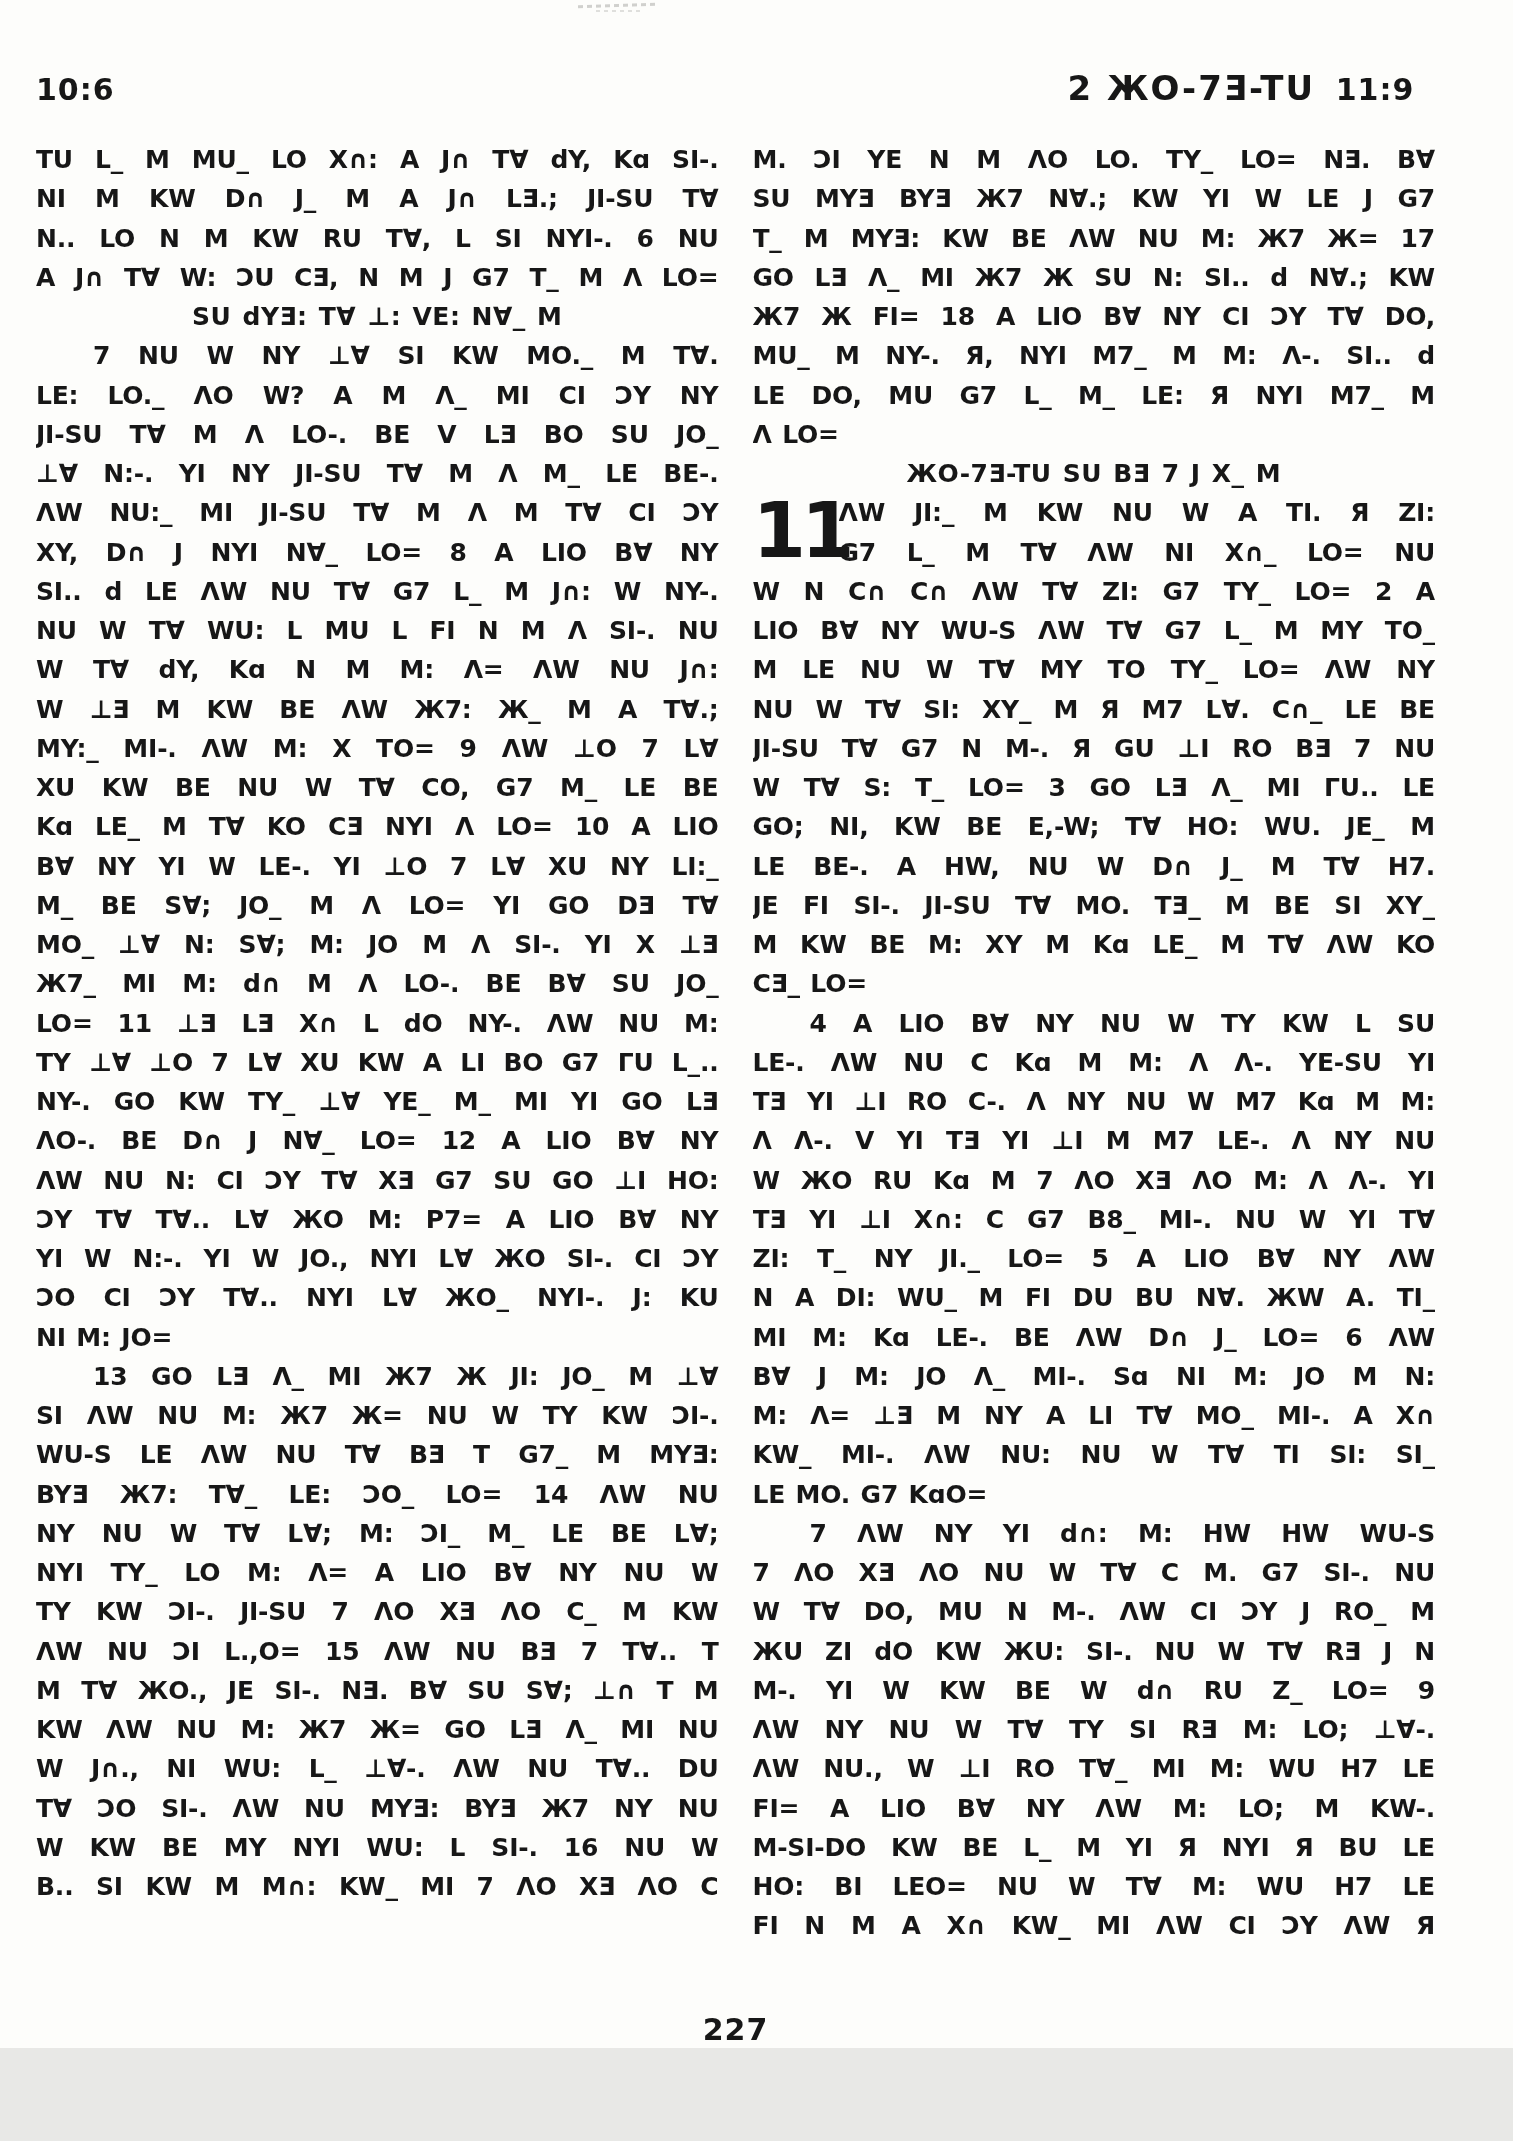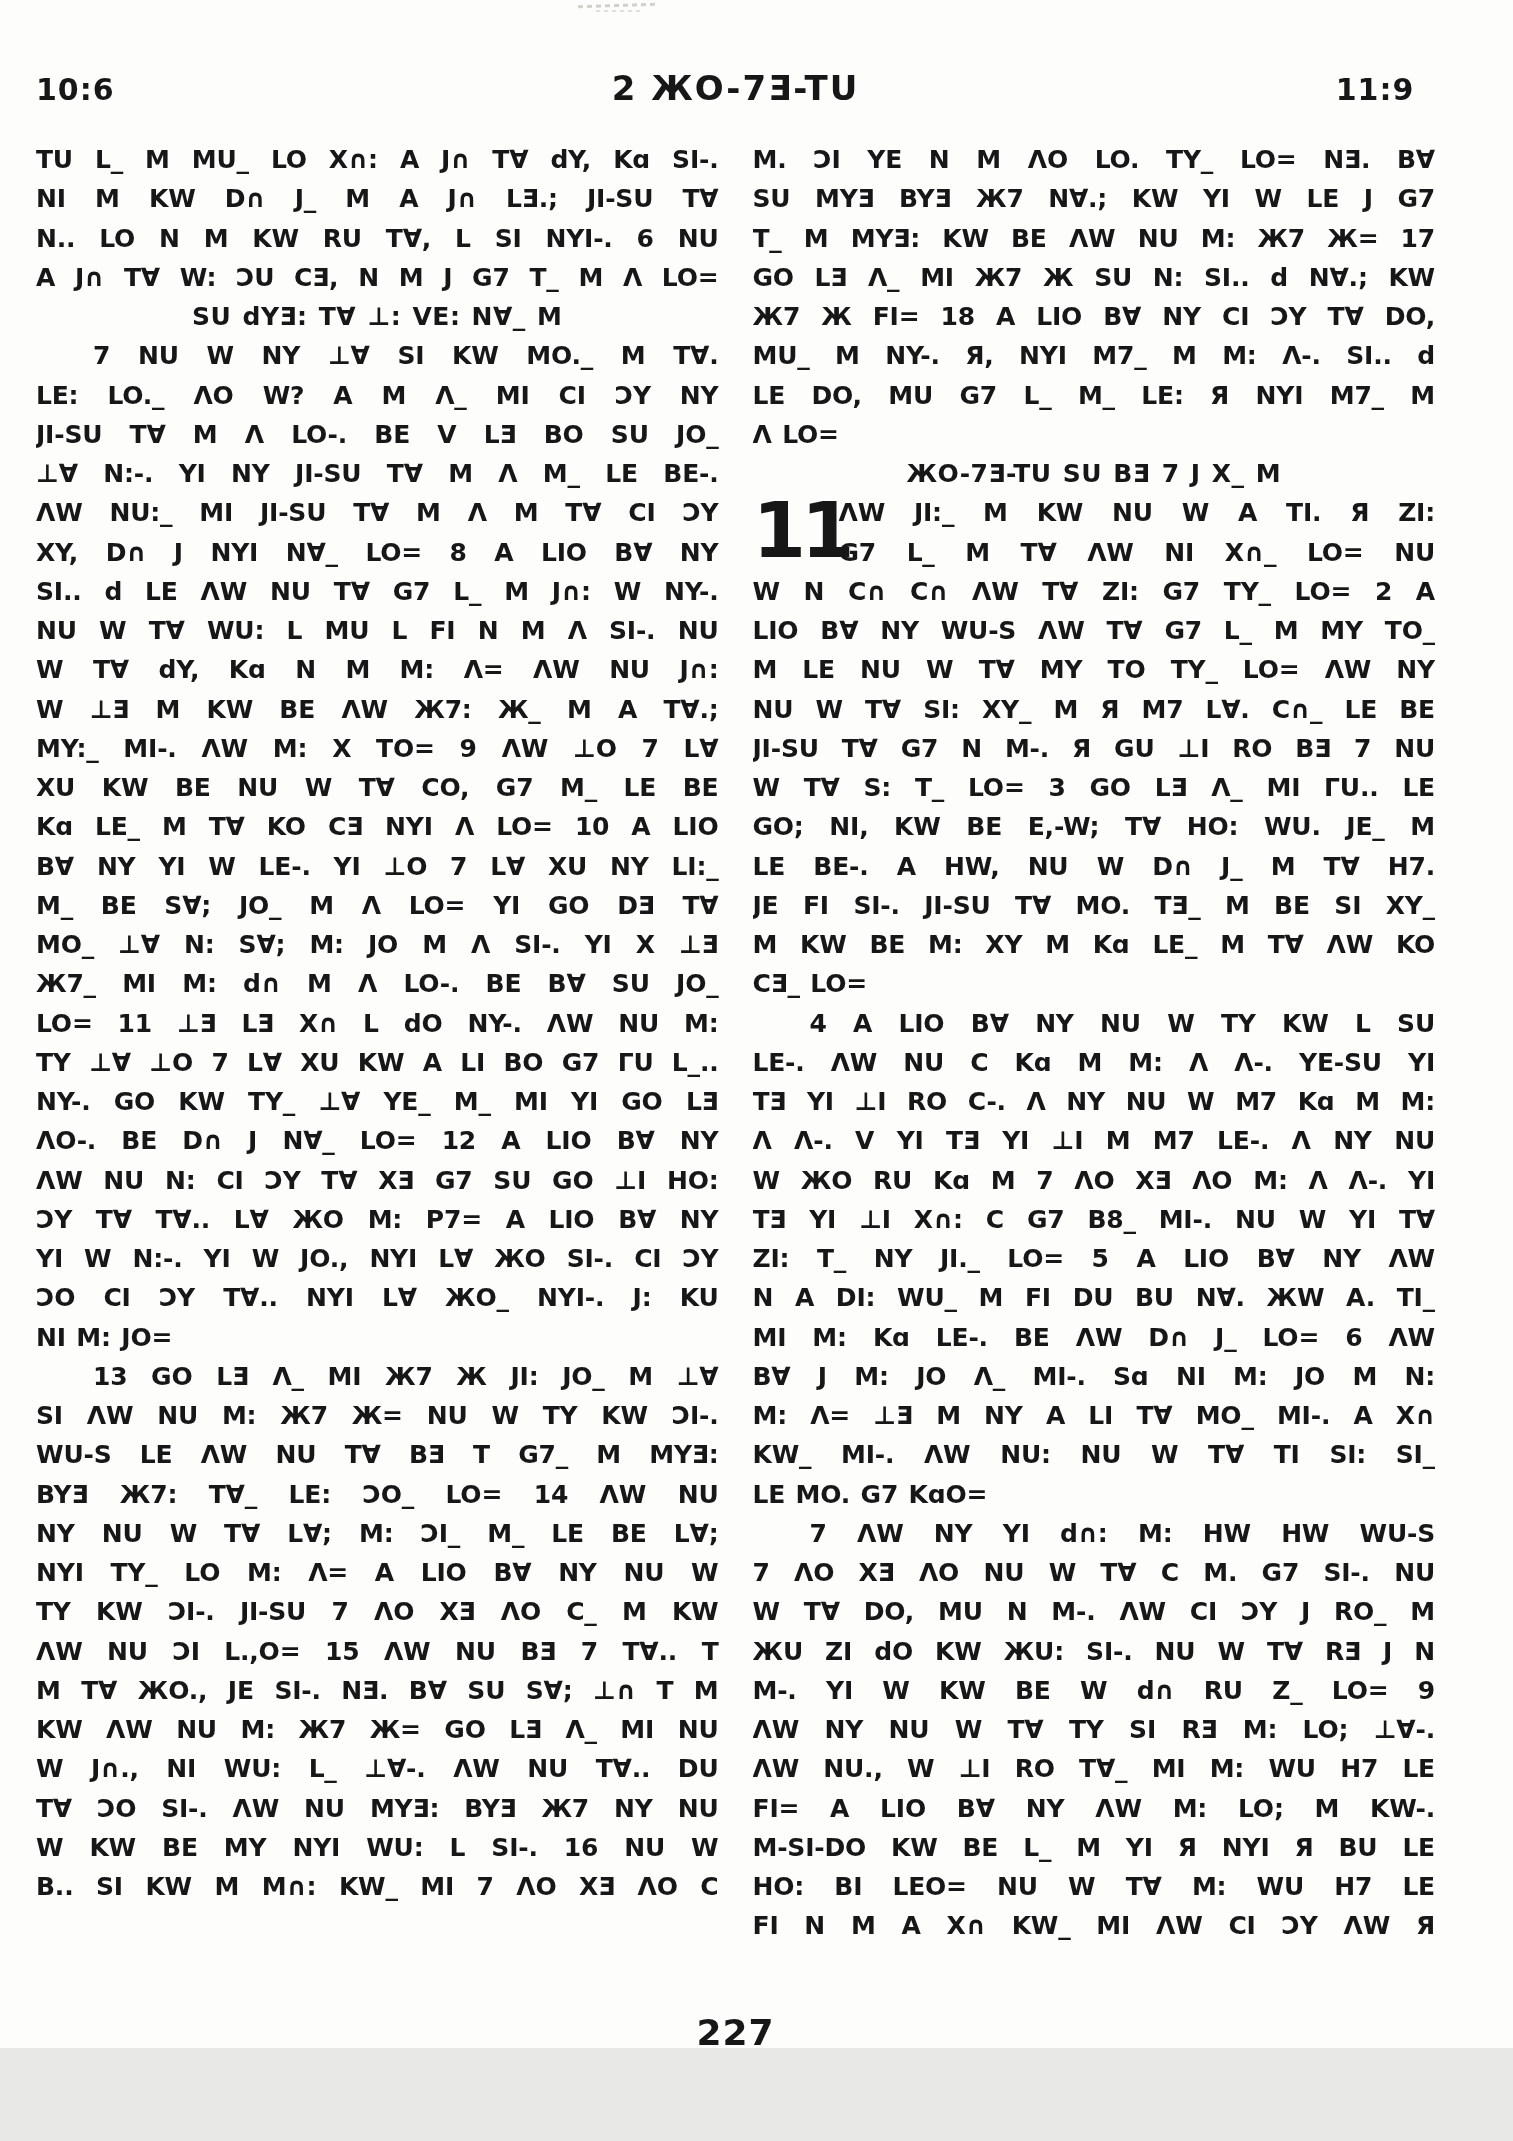--- a/index.html
+++ b/index.html
@@ -6,42 +6,42 @@
   .page{
     position:relative;width:1513px;height:2048px;background:#fdfdfb;
     overflow:hidden;font-family:"DejaVu Sans",sans-serif;color:#171717;
   }
   .header{
     position:absolute;top:68px;left:36px;right:78px;
     display:flex;align-items:baseline;
   }
   .ref{font-size:30px;font-weight:700;letter-spacing:1px;width:120px;}
   .ref.right{text-align:center;}
-  .title{flex:1;text-align:center;font-size:34px;font-weight:700;letter-spacing:2px;}
+  .title{flex:1;text-align:right;font-size:34px;font-weight:700;letter-spacing:2px;}
   .columns{
     position:absolute;top:140px;left:36px;right:78px;
     display:grid;grid-template-columns:1fr 1fr;column-gap:34px;
   }
   .line{
     font-size:25px;font-weight:700;line-height:39.25px;height:39.25px;
     letter-spacing:-0.2px;word-spacing:2px;
     text-align:justify;text-align-last:justify;overflow:hidden;white-space:normal;
   }
   .line.end{text-align-last:left;}
   .line.indent{padding-left:57px;}
   .line.center{text-align:left;text-align-last:center;letter-spacing:0.5px;}
   .chapter{display:flex;}
   .chapter-num{
     width:86px;flex:0 0 86px;font-size:77px;line-height:76px;
     font-weight:700;letter-spacing:-5px;
   }
   .chapter-lines{flex:1;min-width:0;}
   .footer{
     position:absolute;top:2012px;left:36px;right:78px;
-    text-align:center;font-size:36px;font-weight:700;letter-spacing:1px;
+    text-align:center;font-size:30px;font-weight:700;letter-spacing:1px;
   }
   .artifact-top{
     position:absolute;top:4px;left:578px;width:78px;height:3px;opacity:.45;
     background:repeating-linear-gradient(90deg,#9a9a96 0 5px,transparent 5px 9px);
     transform:rotate(-2deg);
   }
   .artifact-top2{
     position:absolute;top:10px;left:596px;width:46px;height:2px;opacity:.35;
     background:repeating-linear-gradient(90deg,#a8a8a4 0 4px,transparent 4px 8px);
   }

